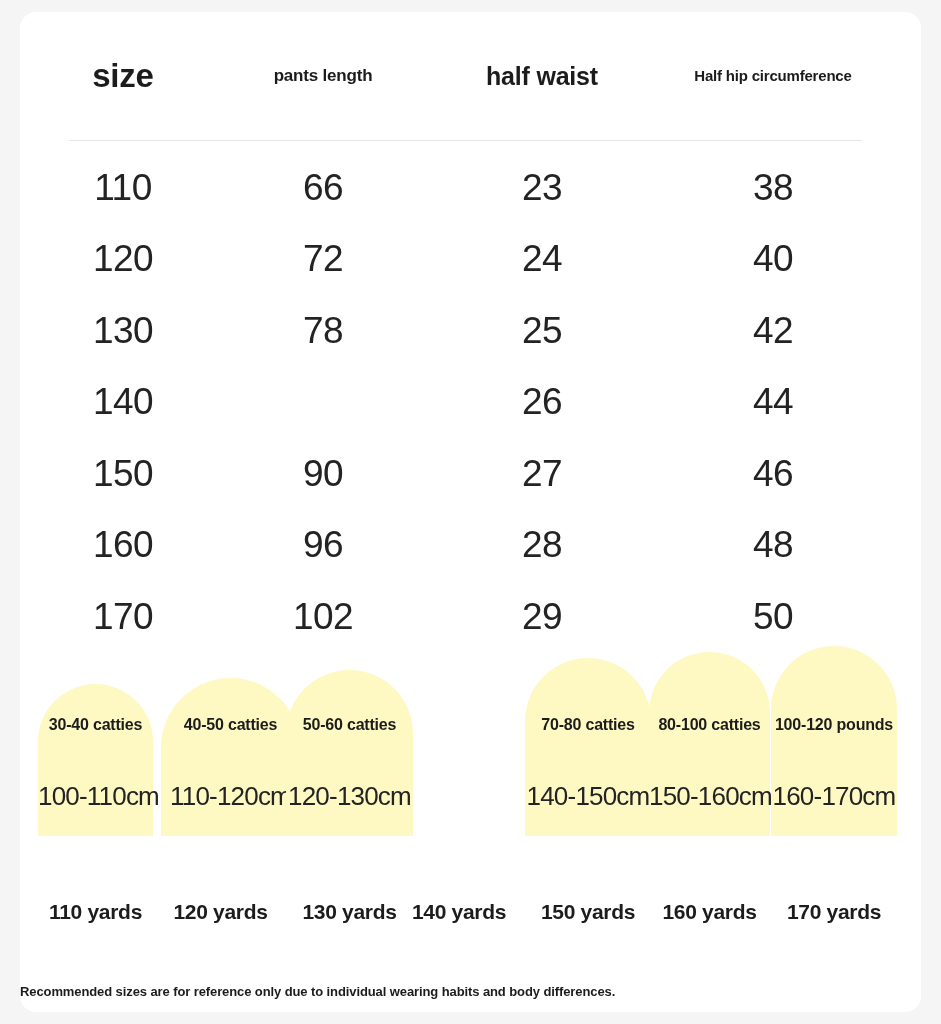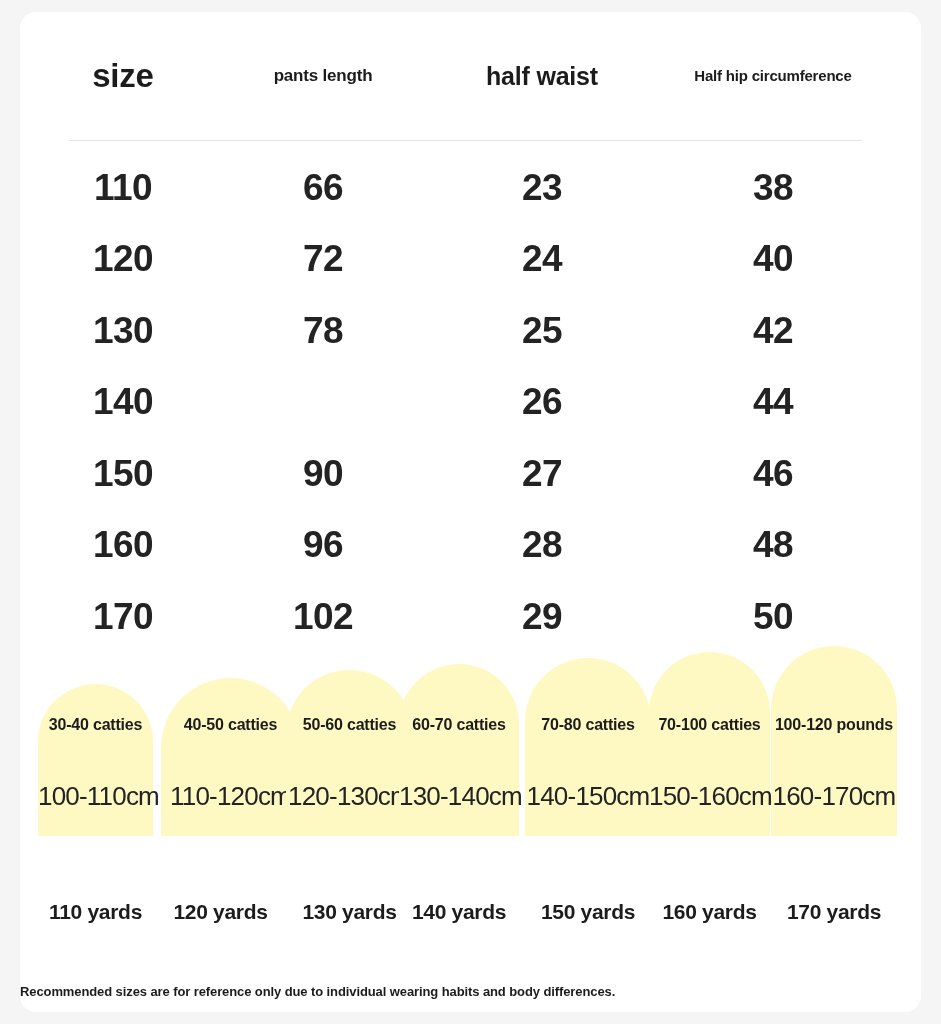--- a/index.html
+++ b/index.html
@@ -78,21 +78,21 @@
   }
   .t-cell {
     position: absolute;
     top: 0;
     height: 71.5px;
     display: flex;
     align-items: center;
     justify-content: center;
     color: #232323;
     font-size: 37px;
-    font-weight: 700;
+    font-weight: 400;
     letter-spacing: -0.5px;
   }
   .t-cell.c0 { left: 10px;  width: 186px; }
   .t-cell.c1 { left: 196px; width: 214px; }
   .t-cell.c2 { left: 410px; width: 224px; }
   .t-cell.c3 { left: 634px; width: 238px; }
 
   
   .arch-zone {
     position: absolute;
@@ -233,34 +233,30 @@
       <div class="arch-cm">110-120cm</div>
     </div>
     <div class="arch-yards" style="left:141px; width:119px;">120 yards</div>
 
     <div class="arch" style="left:266px; width:127px; height:166px;">
       <div class="arch-catties">50-60 catties</div>
       <div class="arch-cm">120-130cm</div>
     </div>
     <div class="arch-yards" style="left:266px; width:127px;">130 yards</div>
 
-    <div class="arch" style="left:379px; width:120px; height:172px;">
-      <div class="arch-catties">60-70 catties</div>
-      <div class="arch-cm">130-140cm</div>
-    </div>
     <div class="arch-yards" style="left:379px; width:120px;">140 yards</div>
 
     <div class="arch" style="left:505px; width:126px; height:178px;">
       <div class="arch-catties">70-80 catties</div>
       <div class="arch-cm">140-150cm</div>
     </div>
     <div class="arch-yards" style="left:505px; width:126px;">150 yards</div>
 
     <div class="arch" style="left:629px; width:121px; height:184px;">
-      <div class="arch-catties">70-100 catties</div>
+      <div class="arch-catties">80-100 catties</div>
       <div class="arch-cm">150-160cm</div>
     </div>
     <div class="arch-yards" style="left:629px; width:121px;">160 yards</div>
 
     <div class="arch" style="left:751px; width:126px; height:190px;">
       <div class="arch-catties">100-120 pounds</div>
       <div class="arch-cm">160-170cm</div>
     </div>
     <div class="arch-yards" style="left:751px; width:126px;">170 yards</div>
 

